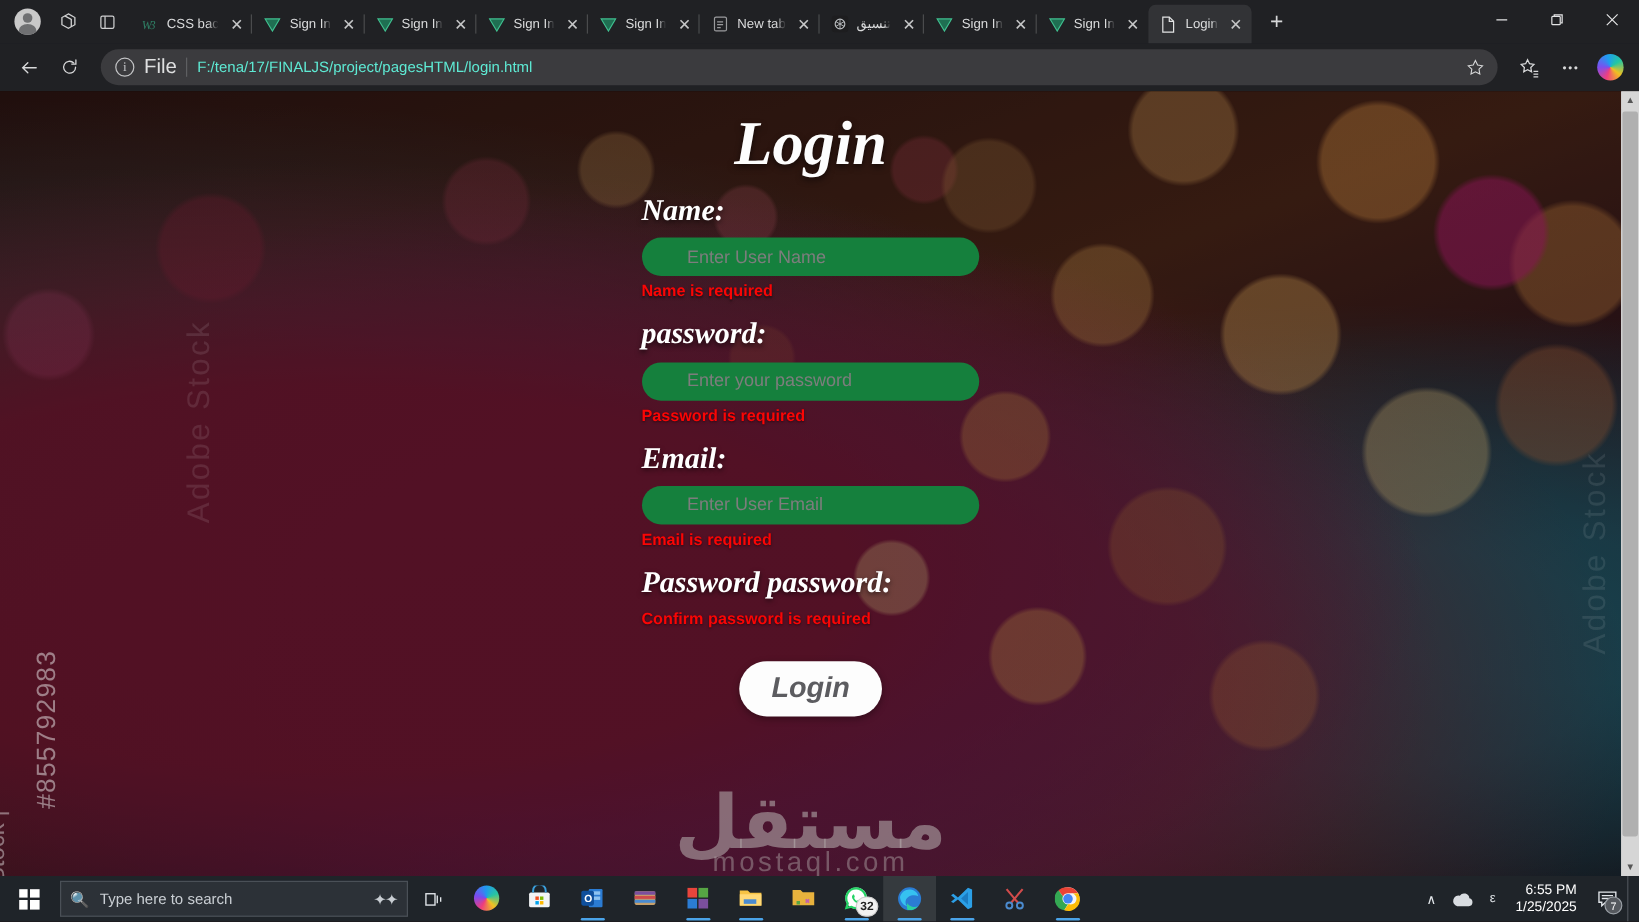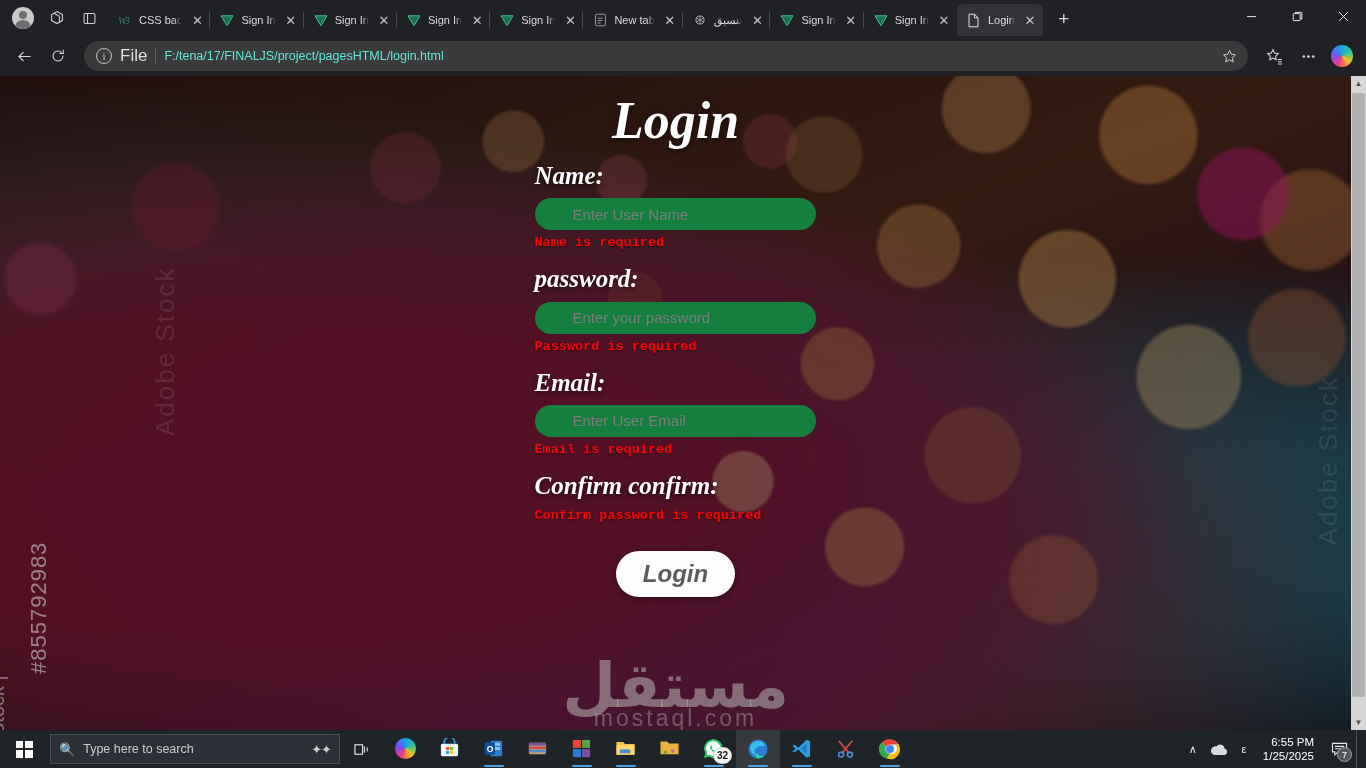--- a/index.html
+++ b/index.html
@@ -223,21 +223,21 @@
   }
   .field-input {
     display: block; width: 281px; height: 32px;
     background: #15803d; border: none; border-radius: 16px;
     padding: 0 14px 0 38px; font-size: 15px; color: #222;
     font-family: "Liberation Sans", sans-serif; outline: none;
   }
   .field-input::placeholder { color: #7d7d7d; opacity: 1; }
   .field-error {
     margin-top: 5px; color: #fa0505; font-size: 13.5px;
-    font-family: Liberation Mono, monospace; font-weight: bold;
+    font-family: Liberation Sans, sans-serif; font-weight: bold;
     text-shadow: 0 1px 2px rgba(0,0,0,0.5);
   }
   .submit-row { margin-top: 12px; display: flex; justify-content: center; width: 282px; }
   .login-btn {
     width: 119px; height: 46px; border: none; border-radius: 23px;
     background: #fdfdfd; color: #5c5c60;
     font-family: "Liberation Sans", sans-serif;
     font-style: italic; font-weight: bold; font-size: 24px;
     cursor: pointer; box-shadow: 0 2px 6px rgba(0,0,0,0.35);
   }
@@ -537,21 +537,21 @@
               <div class="field-label">password:</div>
               <input class="field-input" type="text" placeholder="Enter your password" style="">
               <div class="field-error">Password is required</div>
             </div>
             <div class="field">
               <div class="field-label">Email:</div>
               <input class="field-input" type="text" placeholder="Enter User Email" style="">
               <div class="field-error">Email is required</div>
             </div>
             <div class="field">
-              <div class="field-label">Confirm confirm:</div>
+              <div class="field-label">Password password:</div>
               <div class="field-error">Confirm password is required</div>
             </div>
           </div>
         <div class="submit-row">
           <button class="login-btn">Login</button>
         </div>
       </div>
 
       <div class="wm-mostaql">مستقل</div>
       <div class="wm-mostaql-sub">mostaql.com</div>

